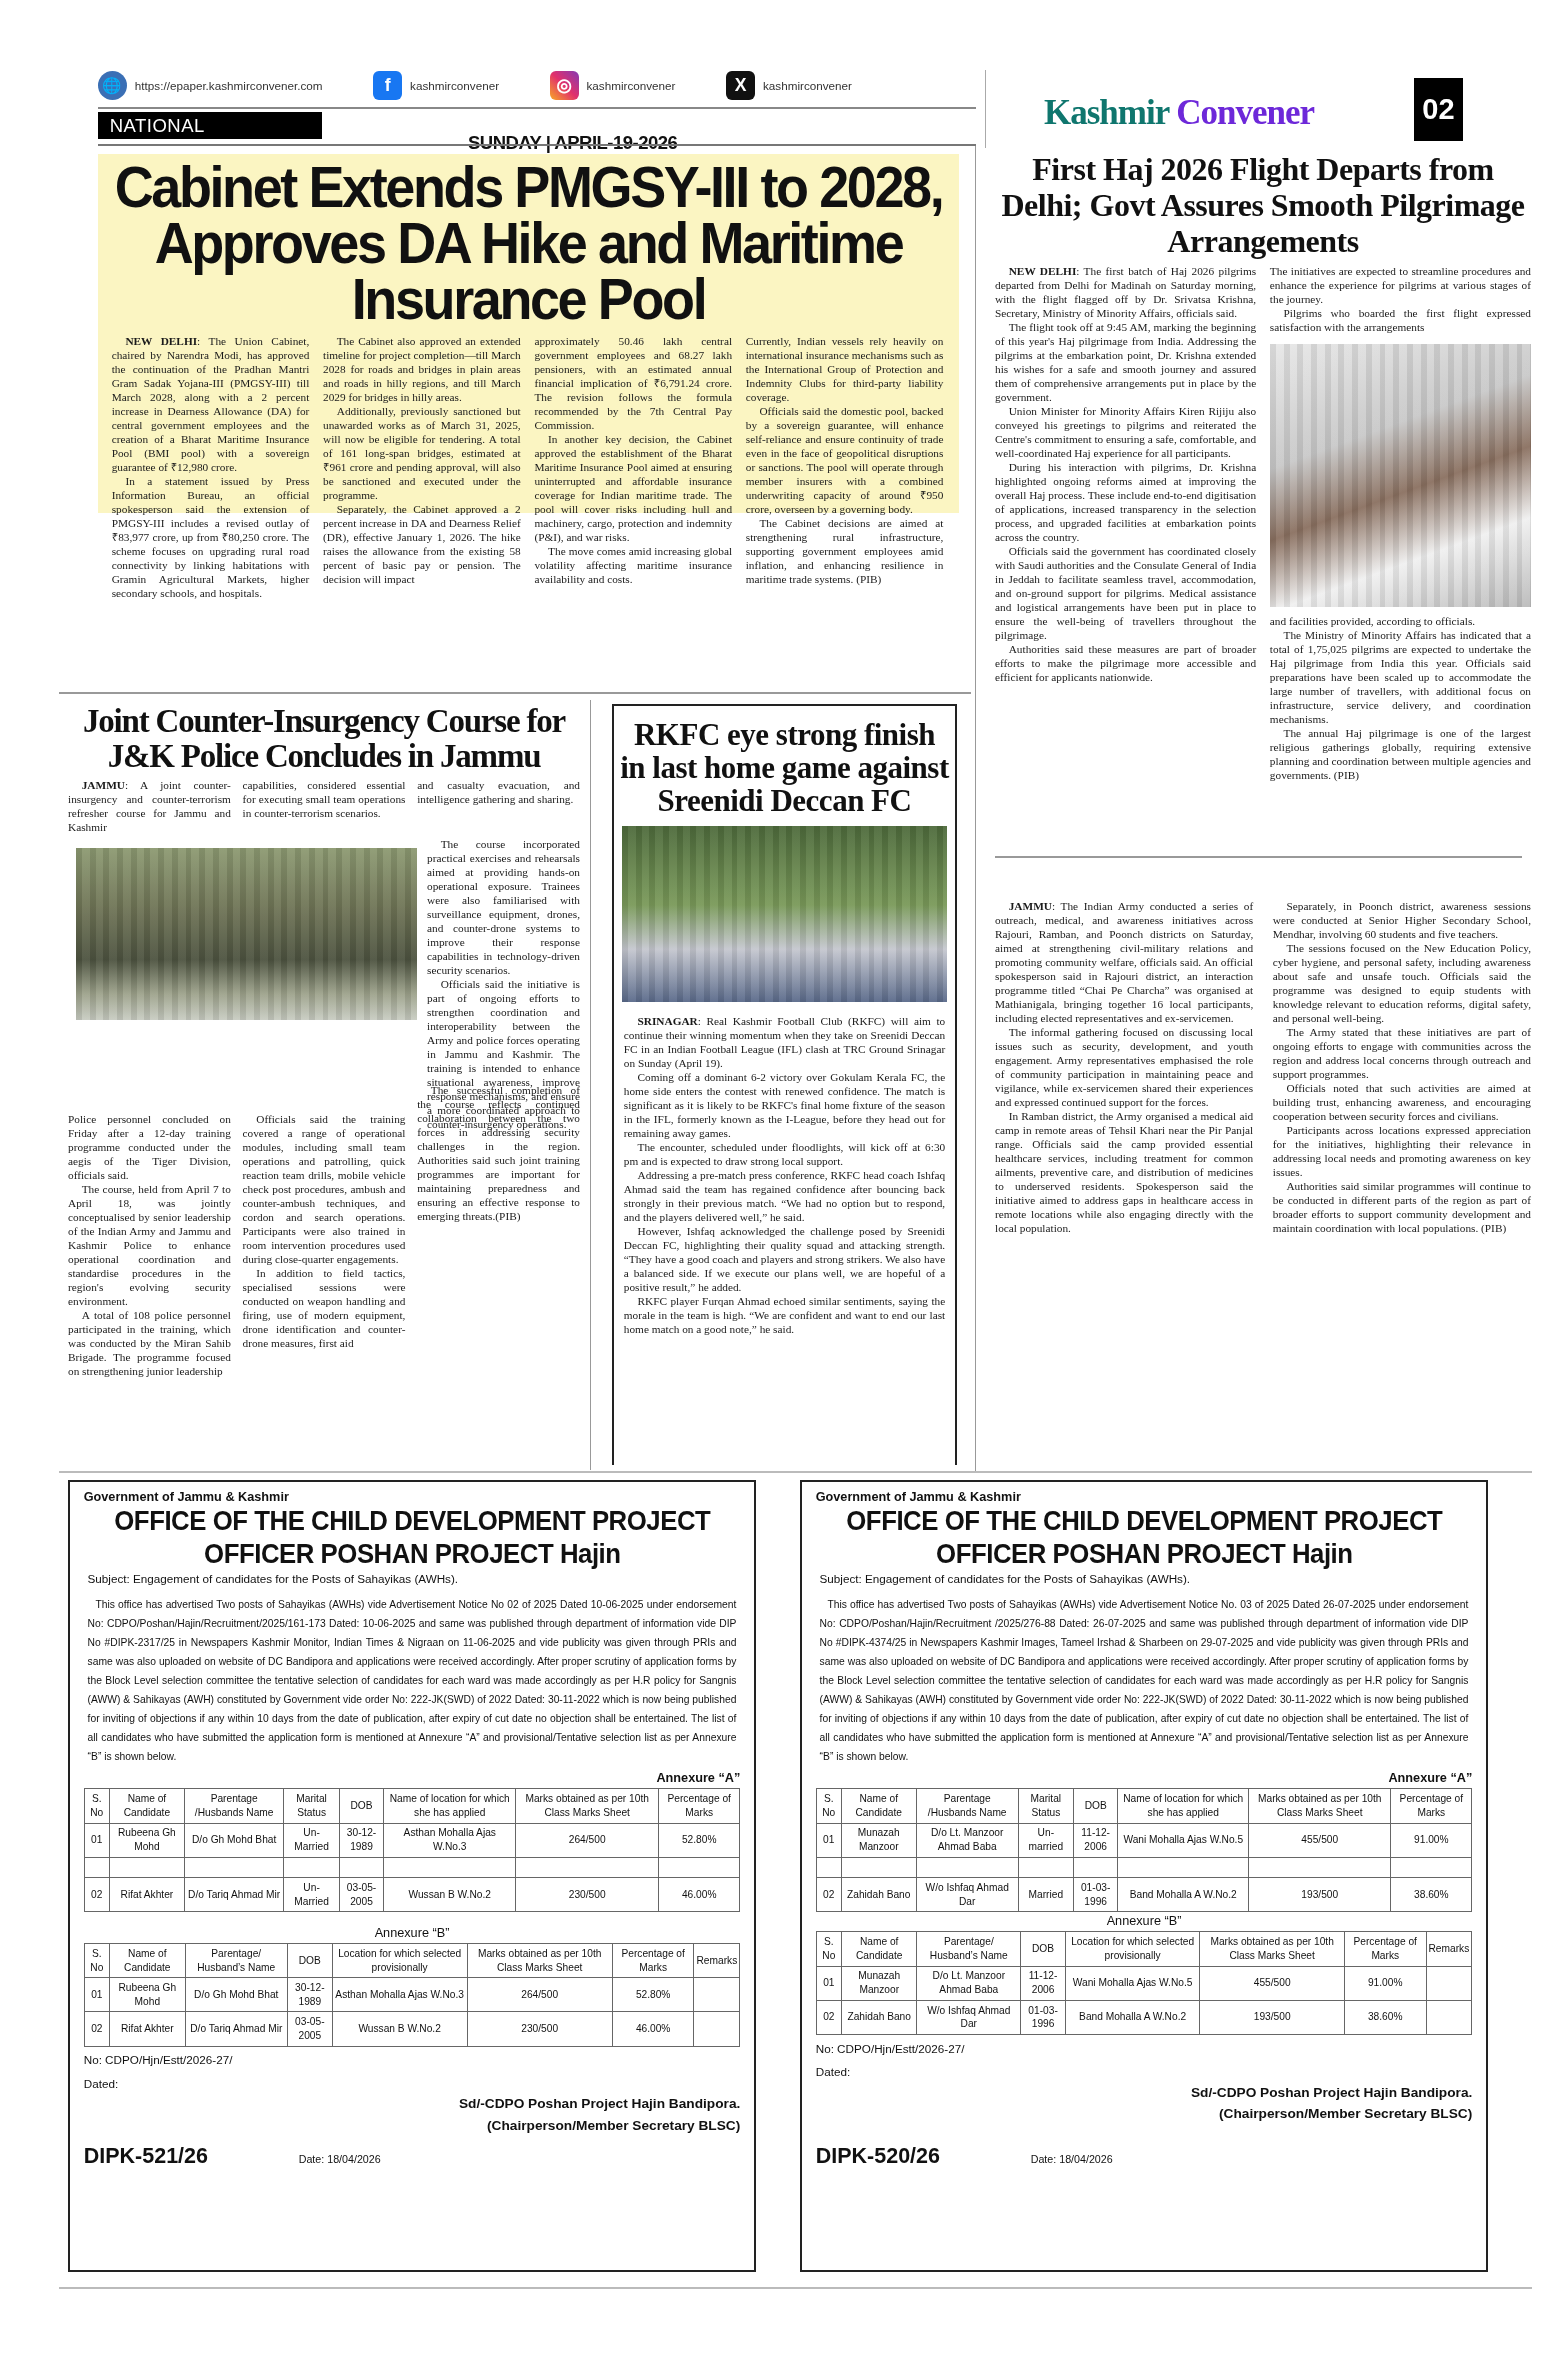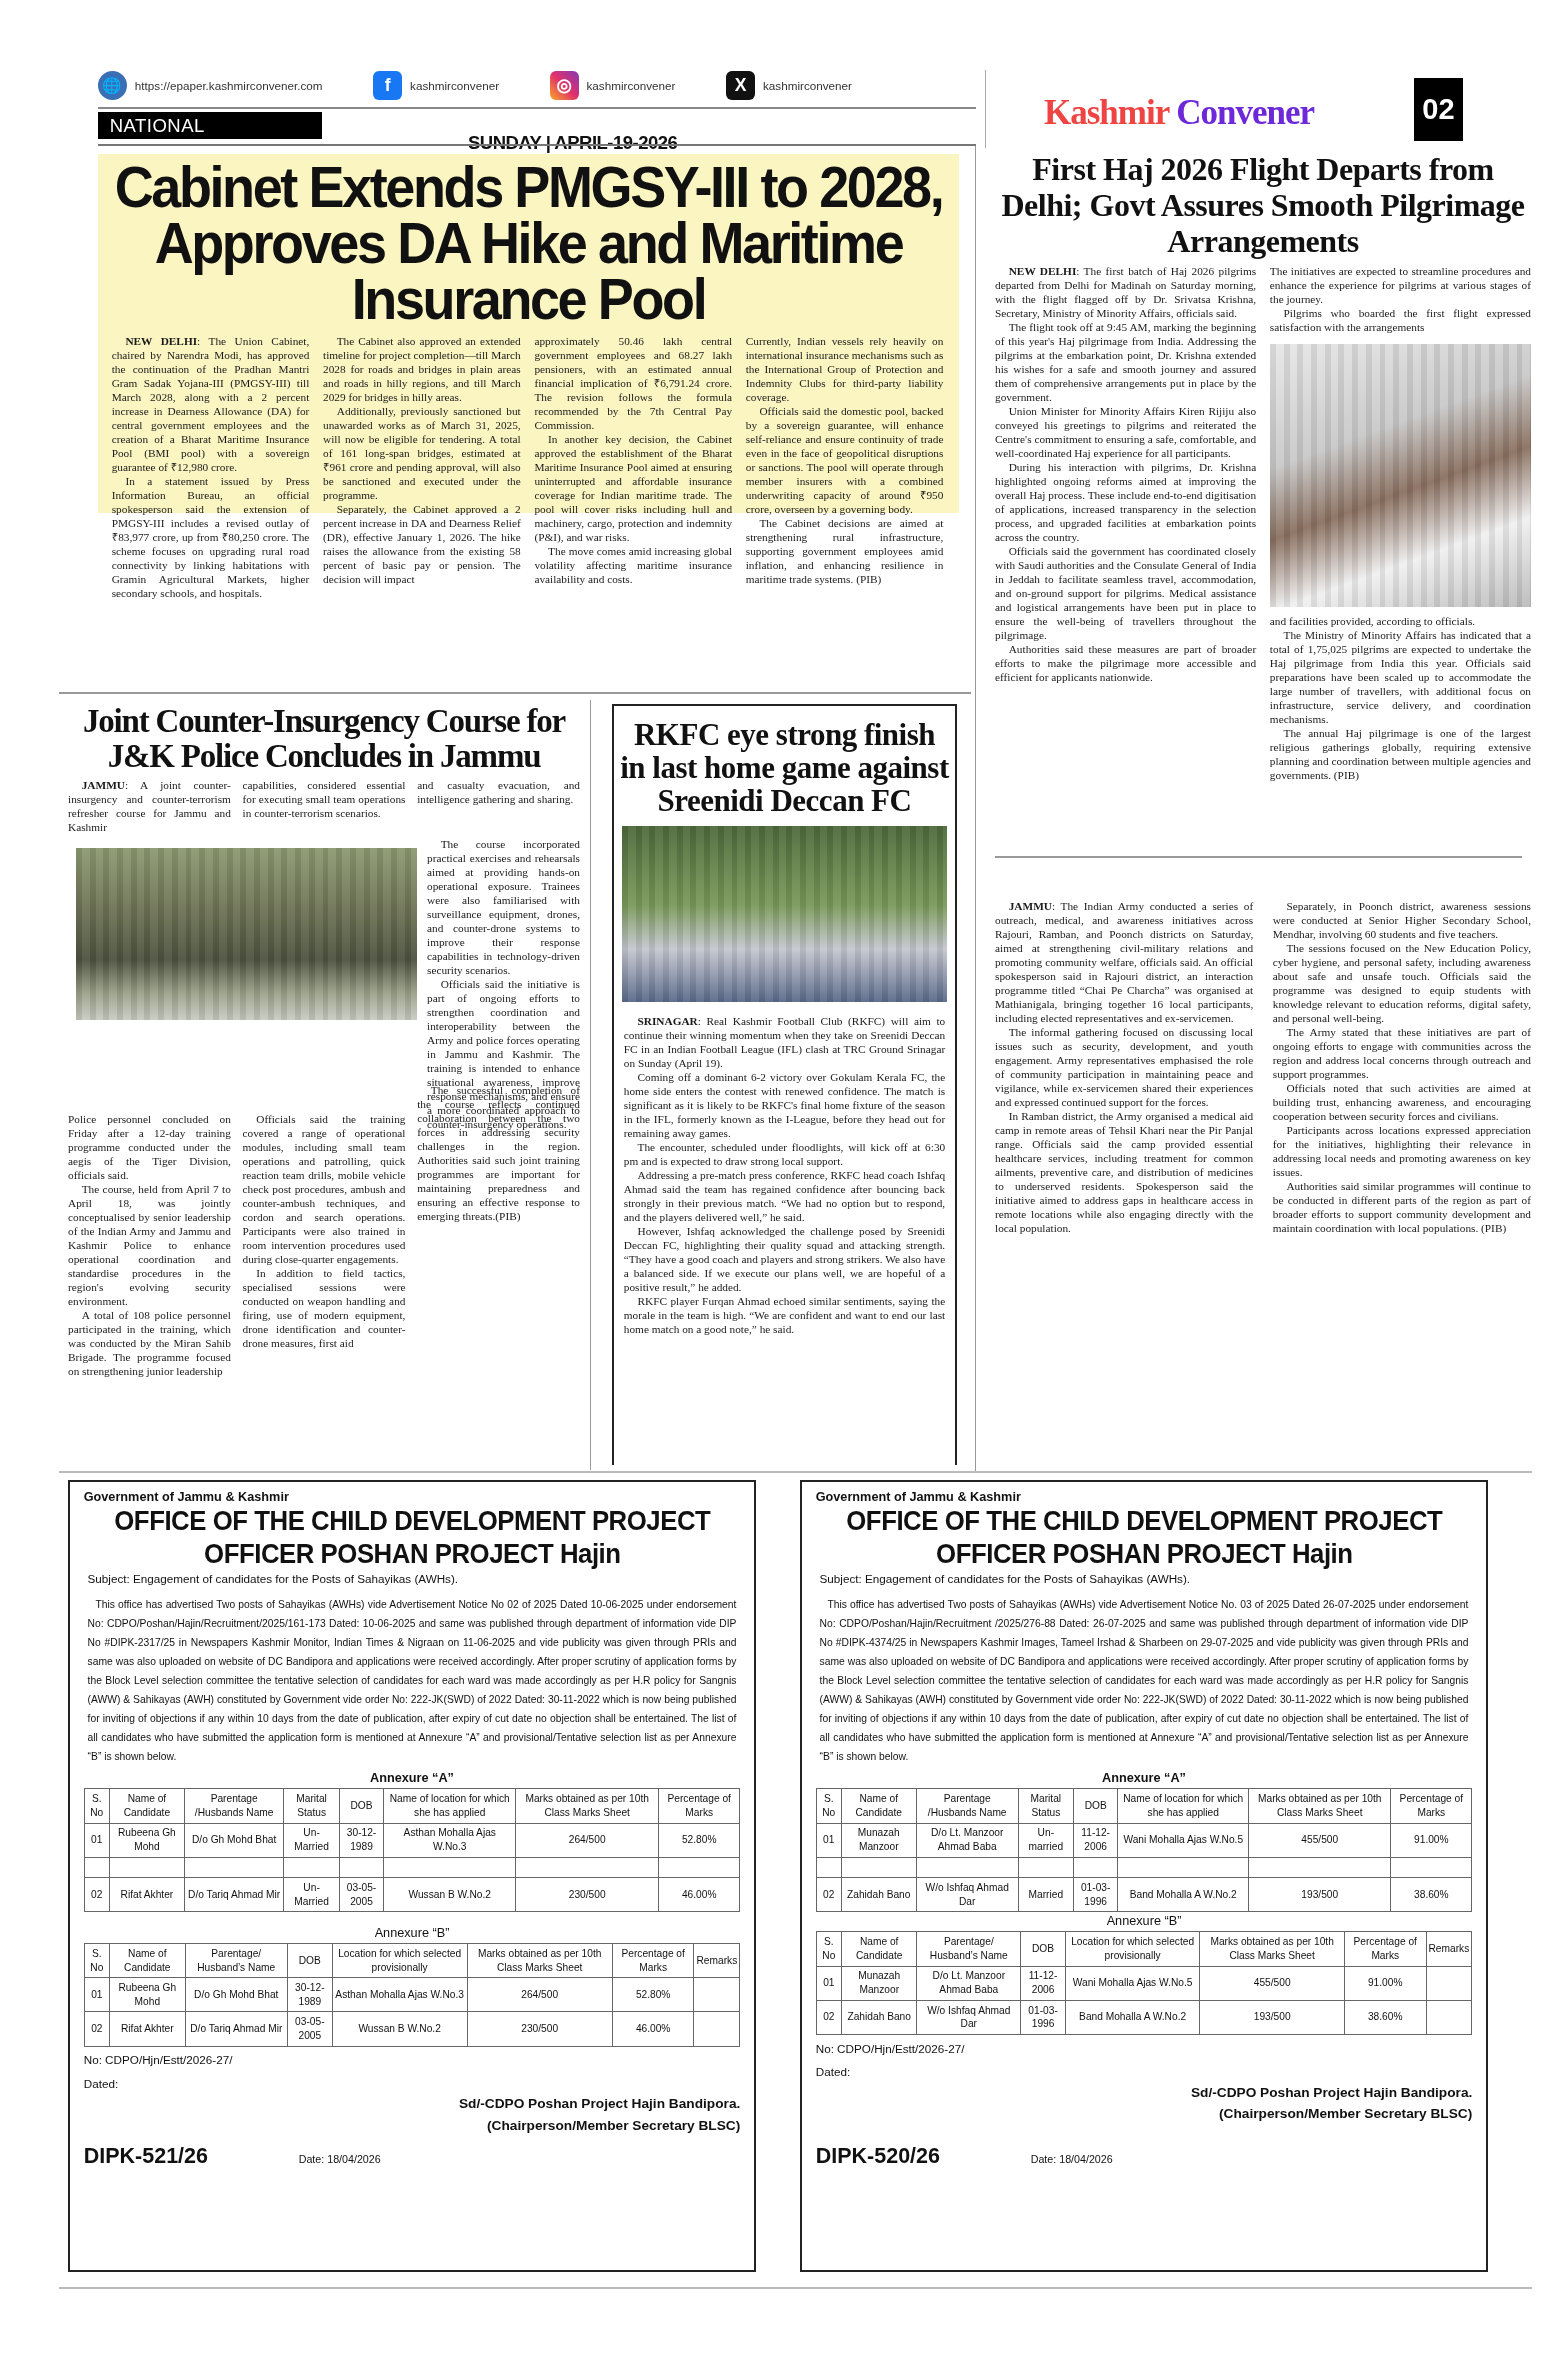--- a/index.html
+++ b/index.html
@@ -11,41 +11,41 @@
 .ico.globe{border-radius:50%;background:#3a6fb5;font-size:15.6px}
 .ico.fb{background:#1877f2}
 .ico.ig{background:linear-gradient(45deg,#f9a825,#e1306c,#833ab4)}
 .ico.x{background:#111}
 .rule1{left:98px;top:107px;width:878px;border-top:2px solid #888}
 .section{left:98px;top:112px;width:224px;height:27px;background:#000;color:#fff;font-size:18.5px;padding-left:11.7px;line-height:27px;letter-spacing:0.5px}
 .dateline{left:468px;top:132px;font-size:18.5px;font-weight:bold;letter-spacing:-0.5px}
 .rule2{left:98px;top:144px;width:878px;border-top:2px solid #777}
 .vdiv{left:985px;top:70px;height:78px;border-left:1px solid #aaa}
 .masthead{left:1044px;top:93px;font-family:"Liberation Serif",serif;font-weight:bold;font-size:35px;letter-spacing:-1px}
-.masthead .k{color:#ef4444}.masthead .c{color:#6d28d9}
+.masthead .k{color:#0f766e}.masthead .c{color:#6d28d9}
 .pageno{left:1414px;top:78px;width:49px;height:63px;background:#000;color:#fff;font-size:29px;font-weight:bold;text-align:center;line-height:63px}
 .lead{left:98px;top:154px;width:861px;height:359px;background:#fbf5c2}
 .lead h1{font-family:"Liberation Sans",sans-serif;font-weight:900;font-size:54px;line-height:53px;text-align:center;letter-spacing:-2.4px;margin-top:9.8px;transform:scaleY(1.05)}
 .cols{display:grid;gap:13.7px}
 .txt{font-family:"Liberation Serif",serif;font-size:11.3px;line-height:14px;text-align:justify;color:#1a1a1a}
 .txt p{text-indent:13.7px}
 .txt b{font-weight:bold}
 .lead .cols{grid-template-columns:repeat(4,1fr);padding:0 15.6px 0 13.7px;margin-top:11.7px}
 .vline{border-left:1px solid #999}
 .hline{border-top:2px solid #999}
 h2.serif{font-family:"Liberation Serif",serif;font-weight:bold;text-align:center;color:#111;letter-spacing:-0.5px}
 .photo{background:linear-gradient(135deg,#7b8a5d 0%,#a7a48f 30%,#586443 60%,#cfcfcf 100%);position:relative;overflow:hidden}
 .photo::after{content:"";position:absolute;inset:0;background:repeating-linear-gradient(90deg,rgba(0,0,0,.08) 0 5.9px,rgba(255,255,255,.05) 5.9px 13.7px)}
 .box-rkfc{left:612px;top:704px;width:345px;height:761px;border:2px solid #222;border-bottom:none}
 .ad{border:2px solid #222;padding:7.8px 13.7px}
 .ad .gov{text-align:left;font-weight:bold;font-size:12.7px}
 .ad h3{text-align:center;font-family:"Liberation Sans",sans-serif;font-weight:900;font-size:28px;line-height:33px;letter-spacing:-0.5px;transform:scaleX(0.92)}
 .ad .subj{font-size:11.7px;margin:2px 0 9.8px 3.9px}
 .ad .body{font-size:10.3px;line-height:19px;text-align:justify;padding:0 3.9px;text-indent:7.8px}
-.ad .anx{text-align:center;font-weight:bold;font-size:12.7px;margin:5.9px 0 2.9px}
+.ad .anx{text-align:right;font-weight:bold;font-size:12.7px;margin:5.9px 0 2.9px}
 .ad .anxb{text-align:center;font-size:12.7px;margin:2px 0 2.9px}
 .ad table{width:100%;border-collapse:collapse;font-size:10.2px;text-align:center}
 .ad td,.ad th{border:1.5px solid #666;padding:2.9px 2px;font-weight:normal;line-height:13.7px}
 .ad .foot{font-size:11.7px;margin-top:3.9px;line-height:19.5px}
 .ad .sig{text-align:right;font-weight:bold;font-size:13.7px;line-height:21.5px;font-family:"Liberation Sans",sans-serif}
 .ad .dipk{font-weight:900;font-size:21.5px;display:inline-block;width:215px}
 .ad .ddate{font-size:10.7px}
 </style>
 </head>
 <body>

